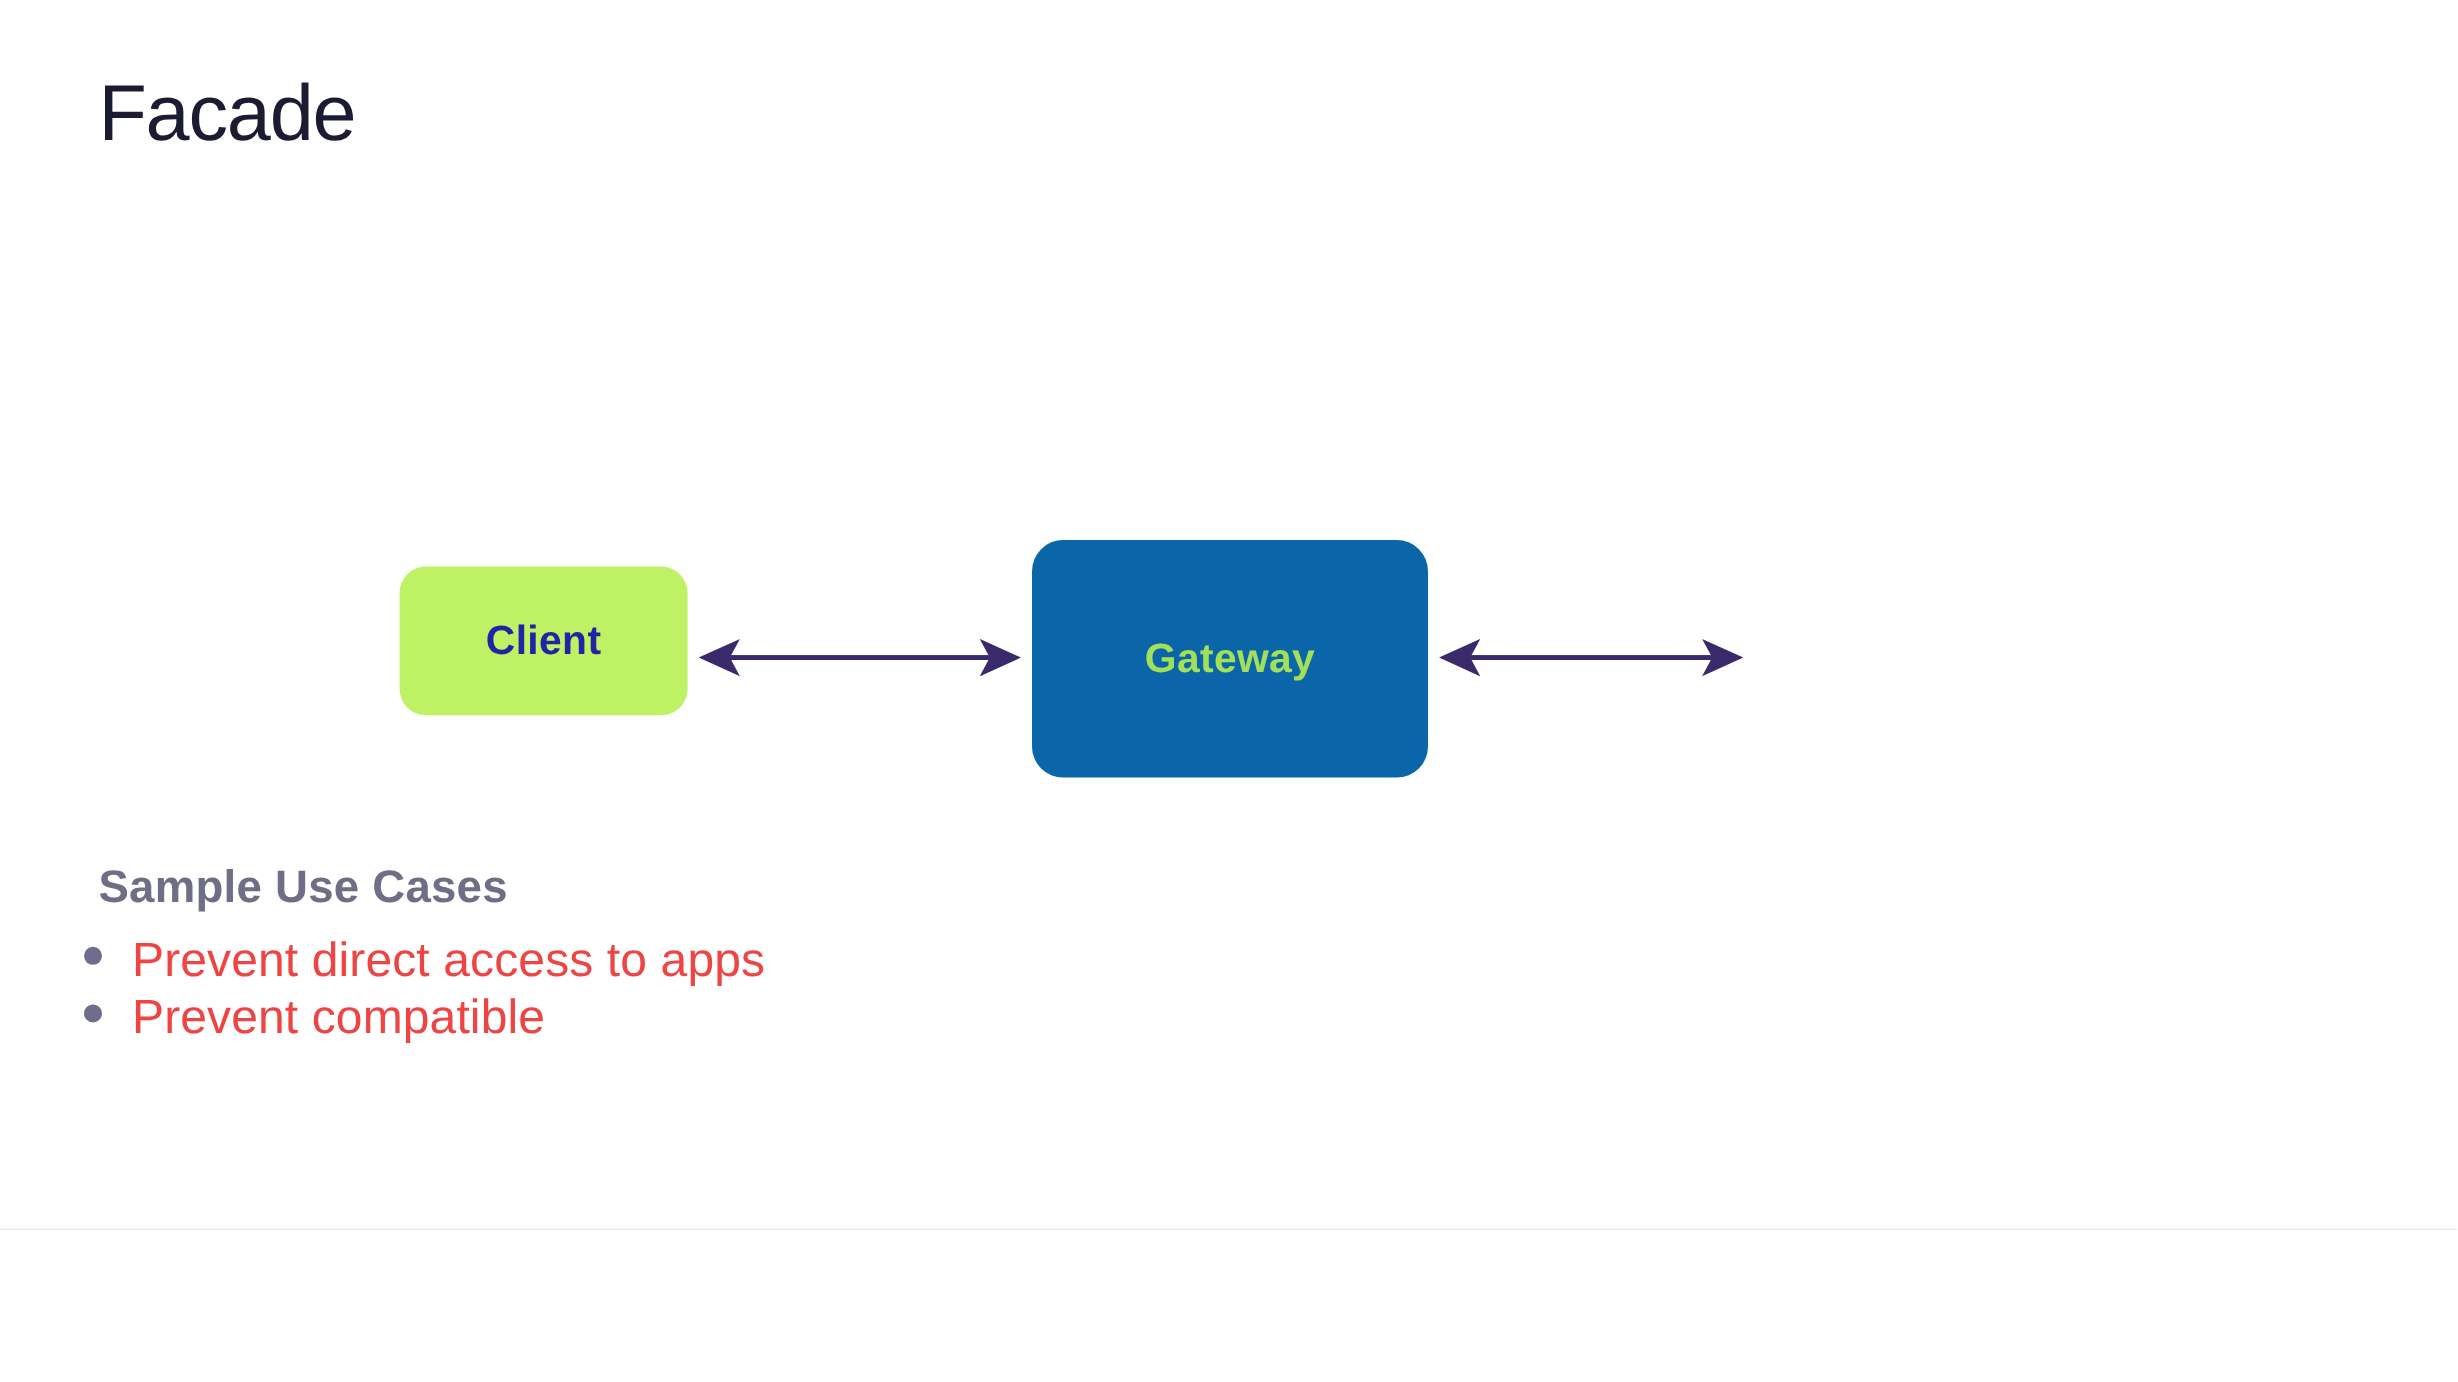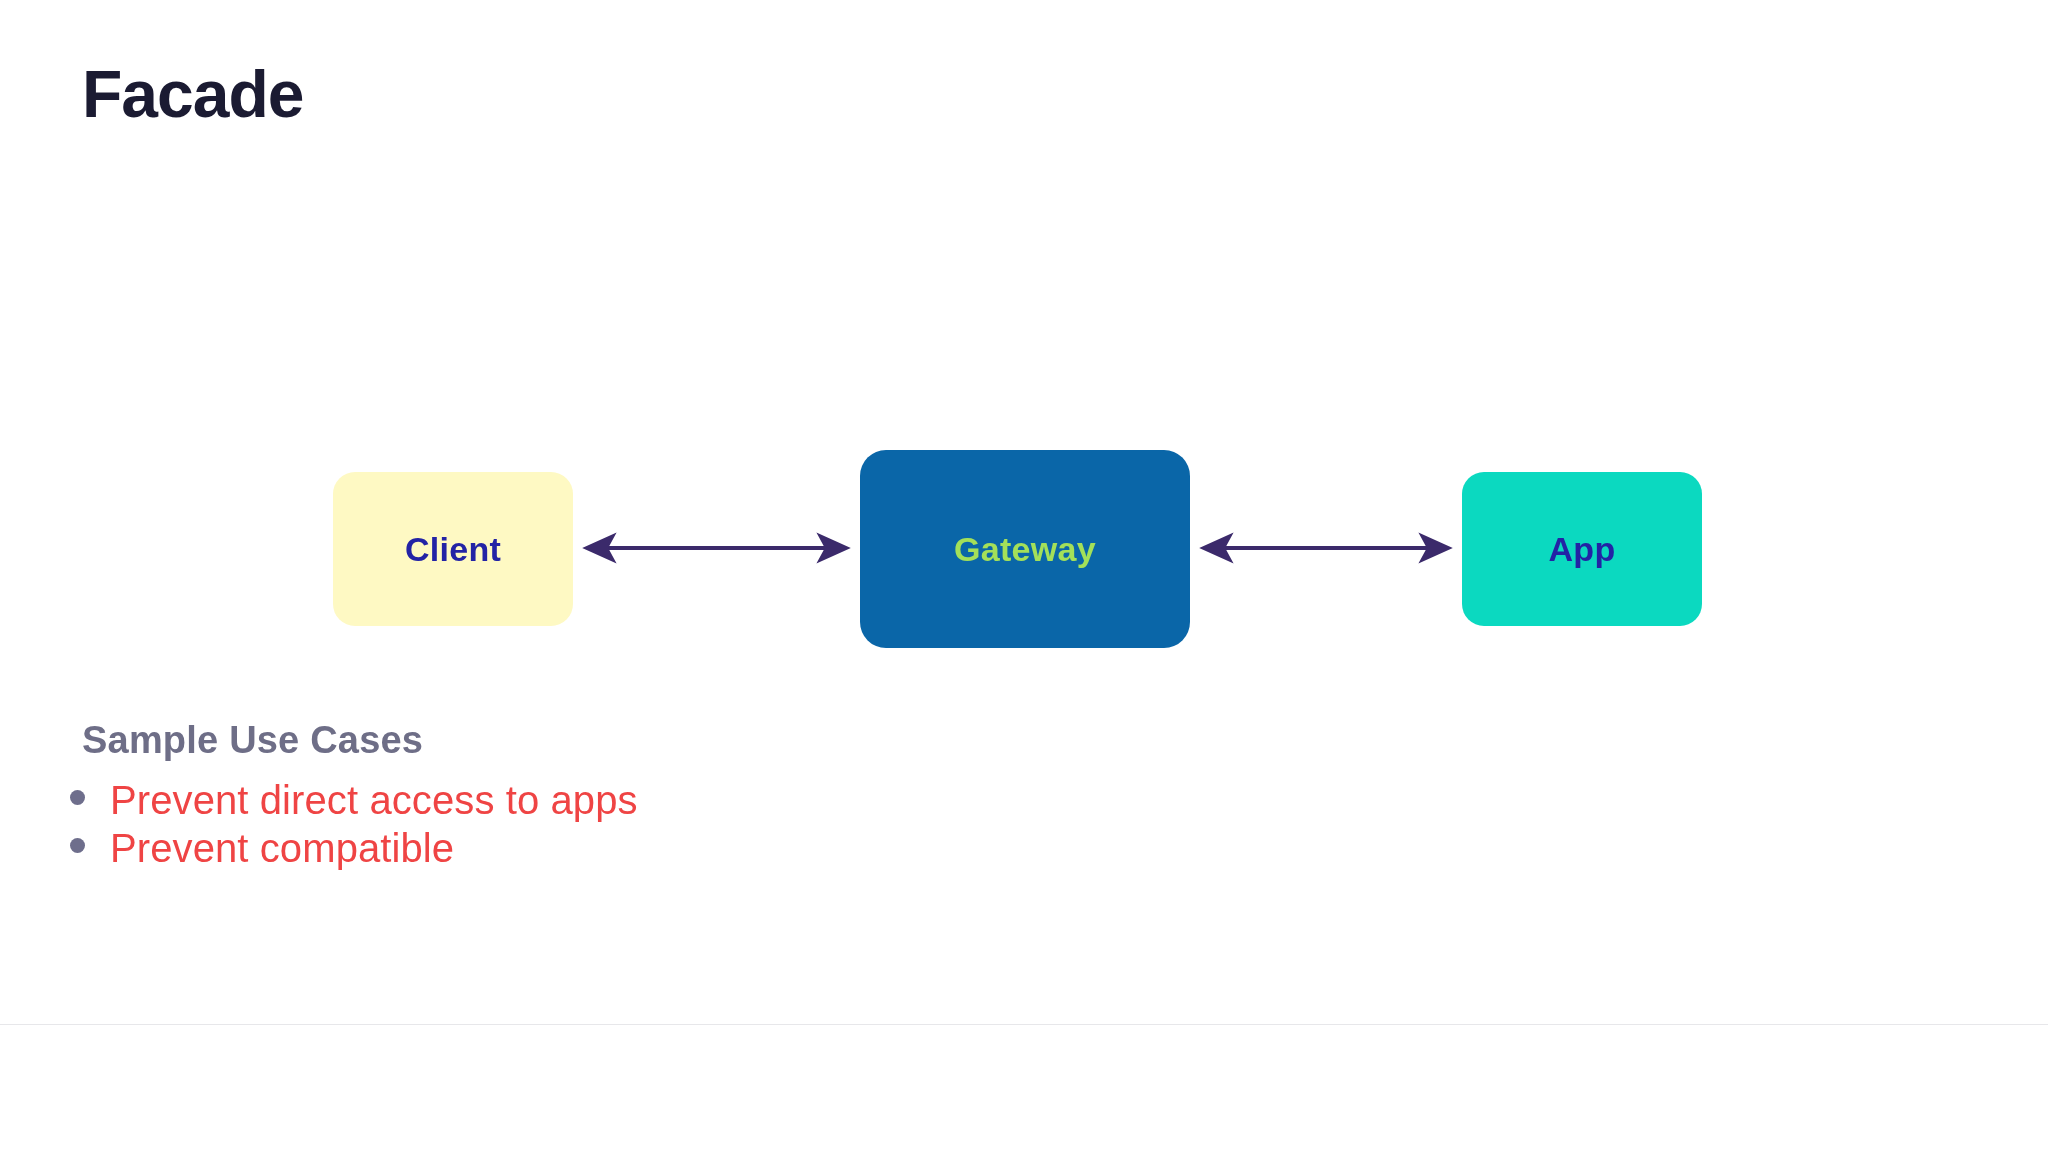--- a/index.html
+++ b/index.html
@@ -19,21 +19,21 @@
     height: 1152px;
     background: #ffffff;
   }
 
   
   #slide-title {
     position: absolute;
     left: 82px;
     top: 58px;
     font-size: 66px;
-    font-weight: 700;
+    font-weight: 400;
     letter-spacing: -1px;
     color: #1b1b32;
     line-height: 1.1;
     white-space: nowrap;
   }
 
   
   #diagram {
     position: absolute;
     left: 0;
@@ -56,22 +56,22 @@
     font-size: 34px;
     font-weight: 700;
     letter-spacing: 0.3px;
     white-space: nowrap;
   }
 
   #node-client {
     left: 333px;
     top: 472px;
     width: 240px;
-    height: 154px;
-    background: #fef9c3;
+    height: 124px;
+    background: #bef264;
   }
   #node-client .node-label { color: #2323a5; }
 
   #node-gateway {
     left: 860px;
     top: 450px;
     width: 330px;
     height: 198px;
     background: #0a66a8;
     border-radius: 26px;
@@ -168,23 +168,20 @@
   <div id="diagram">
 
     <div class="node" id="node-client">
       <span class="node-label">Client</span>
     </div>
 
     <div class="node" id="node-gateway">
       <span class="node-label">Gateway</span>
     </div>
 
-    <div class="node" id="node-app">
-      <span class="node-label">App</span>
-    </div>
 
     <svg class="arrow-svg" id="arrow-client-gateway" viewBox="0 0 287 46">
       <defs>
         <marker id="ar-head-r1" markerWidth="9" markerHeight="9" refX="7.4" refY="4.5" orient="auto" markerUnits="strokeWidth">
           <path d="M0,0.6 L8.6,4.5 L0,8.4 L2.1,4.5 Z" fill="#3b2a6b"></path>
         </marker>
         <marker id="ar-head-l1" markerWidth="9" markerHeight="9" refX="7.4" refY="4.5" orient="auto" markerUnits="strokeWidth">
           <path d="M0,0.6 L8.6,4.5 L0,8.4 L2.1,4.5 Z" fill="#3b2a6b"></path>
         </marker>
       </defs>

